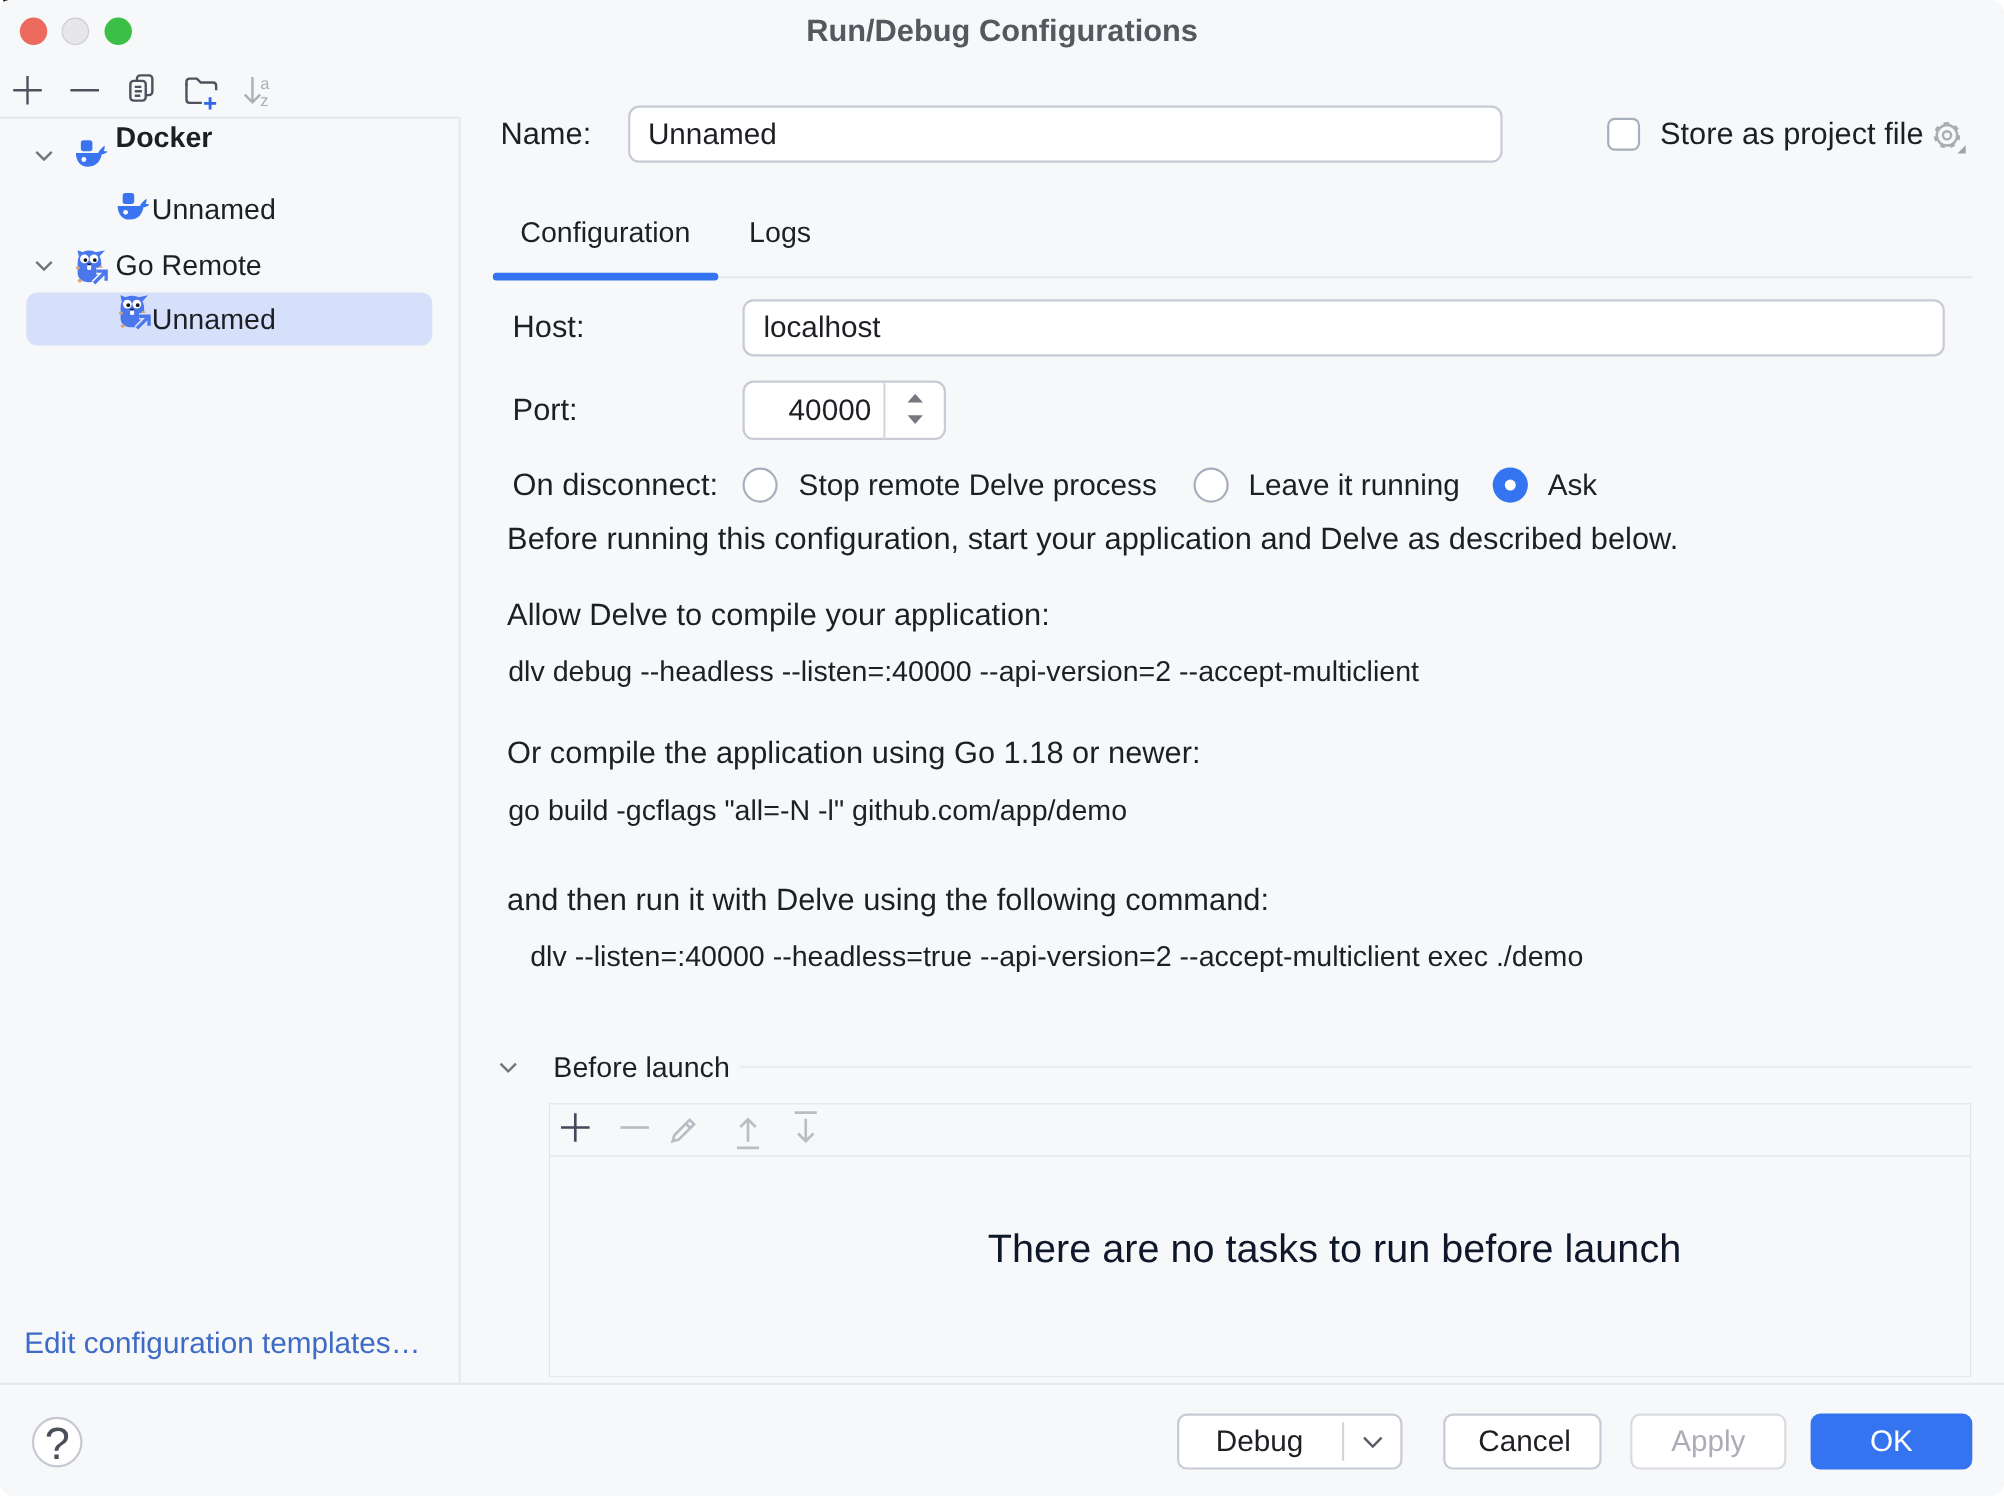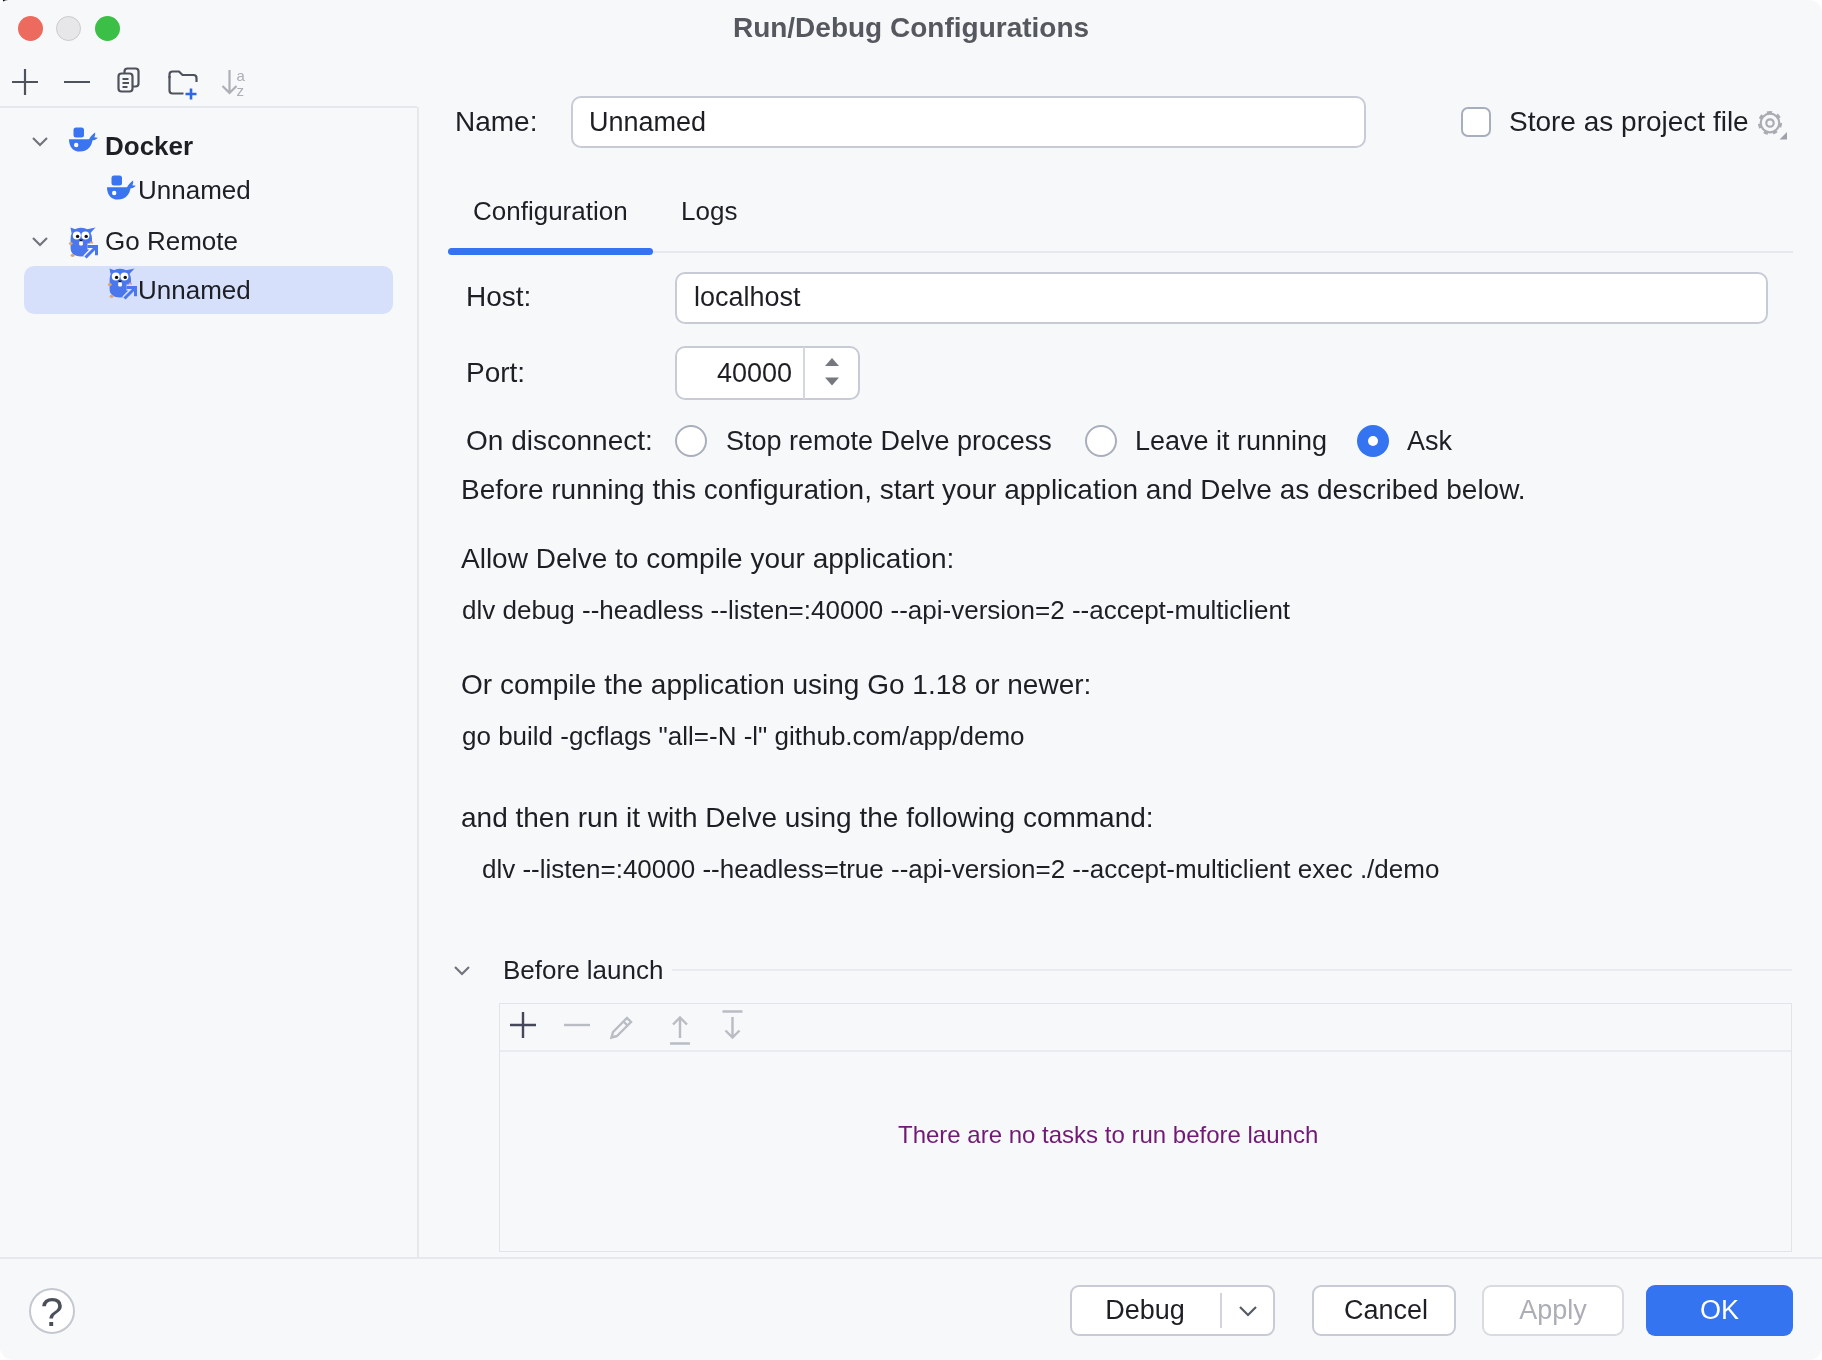--- a/index.html
+++ b/index.html
@@ -112,24 +112,25 @@
   <ellipse cx="0.8" cy="17.5" rx="1.9" ry="1.5" fill="#D8A678"></ellipse>
   <ellipse cx="21.4" cy="17" rx="1.8" ry="1.4" fill="#D8A678"></ellipse>
   <ellipse cx="2.6" cy="29.3" rx="2" ry="1.6" fill="#D8A678"></ellipse>
   <g stroke="#D7E0FB" stroke-width="6" fill="none">
         <path d="M15.5,31.5 L25.3,21.7 M17.5,20.5 H26.5 V29.2"></path>
       </g>
   <g stroke="#4A78EC" stroke-width="3" fill="none">
         <path d="M15.5,31.5 L25.3,21.7 M17.5,20.5 H26.5 V29.2"></path>
       </g>
 </svg>
-<div class="t" style="left:105px;top:130px;font-size:26px;font-weight:700;line-height:32px;">Docker</div>
+<div class="t" style="left:105px;top:109px;font-size:26px;font-weight:700;line-height:32px;">Docker</div>
 <div class="t" style="left:138px;top:174px;font-size:26px;line-height:32px;">Unnamed</div>
 <div class="t" style="left:105px;top:225px;font-size:26px;font-weight:400;line-height:32px;">Go Remote</div>
 <div class="t" style="left:138px;top:274px;font-size:26px;line-height:32px;">Unnamed</div>
+<div class="t" style="left:22px;top:1204px;font-size:27px;line-height:34px;color:#3E6BC5;">Edit configuration templates…</div>
 
 <div class="t" style="left:455px;top:105px;font-size:28px;line-height:34px;">Name:</div>
 <div class="fld" style="left:571px;top:96px;width:795px;height:52px;"></div>
 <div class="t" style="left:589px;top:105px;font-size:27px;line-height:34px;">Unnamed</div>
 <div style="position:absolute;left:1461px;top:107px;width:30px;height:30px;border-radius:7px;border:2px solid #A9AEBC;background:#fff;box-sizing:border-box;"></div>
 <div class="t" style="left:1509px;top:105px;font-size:28px;line-height:34px;">Store as project file</div>
 <svg width="40" height="40" viewBox="0 0 40 40" style="left:1753px;top:105px;">
   <g stroke="#A9ACB2" fill="none">
     <circle cx="17" cy="18" r="10.6" stroke-width="3" stroke-dasharray="4.2 5.12" stroke-dashoffset="2.1" transform="rotate(-90 17 18)"></circle>
     <circle cx="17" cy="18" r="9.3" stroke-width="2.2"></circle>
@@ -184,21 +185,21 @@
         <path d="M13,7 V33 M0,20 H26"></path>
       </g>
   <g stroke="#B9BCC3" stroke-width="2.4" fill="none">
     <path d="M54,20 H80"></path>
     <path d="M107,31 l-5.5,1.5 1.5,-5.5 14,-14 4,4 Z M113.5,16.5 l4,4"></path>
     <path d="M170,33 v-20 M163,19.5 l7,-7 7,7 M160,38.5 h20"></path>
     <path d="M222.5,12 v20 M215.5,25.5 l7,7 7,-7 M212.5,6.5 h20"></path>
   </g>
 </svg>
 <div class="sep" style="left:500px;top:1050px;width:1291px;height:1.5px;background:#E9EBEE;"></div>
-<div class="t" style="left:898px;top:1118px;font-size:24px;line-height:34px;color:#701a75;">There are no tasks to run before launch</div>
+<div class="t" style="left:898px;top:1118px;font-size:36px;line-height:34px;color:#0f172a;">There are no tasks to run before launch</div>
 
 <div class="sep" style="left:0;top:1257px;width:1822px;height:1.5px;"></div>
 <div class="circ" style="left:29px;top:1288px;width:46px;height:46px;border:2px solid #C5C8D1;background:#fff;"></div>
 <div class="t" style="left:29px;top:1290px;width:46px;text-align:center;font-size:41px;line-height:44px;color:#4A4F5A;">?</div>
 <div class="fld" style="left:1070px;top:1285px;width:205px;height:51px;border-radius:9px;"></div>
 <div class="t" style="left:1070px;top:1293px;width:150px;text-align:center;font-size:27px;line-height:34px;">Debug</div>
 <div style="position:absolute;left:1220px;top:1293px;width:1.5px;height:35px;background:#D2D5DB;"></div>
 <svg width="20" height="12" viewBox="0 0 20 12" style="left:1238px;top:1305px;">
       <path d="M2,2 l8,8 8,-8" stroke="#565A63" stroke-width="2.2" fill="none"></path>
     </svg>

